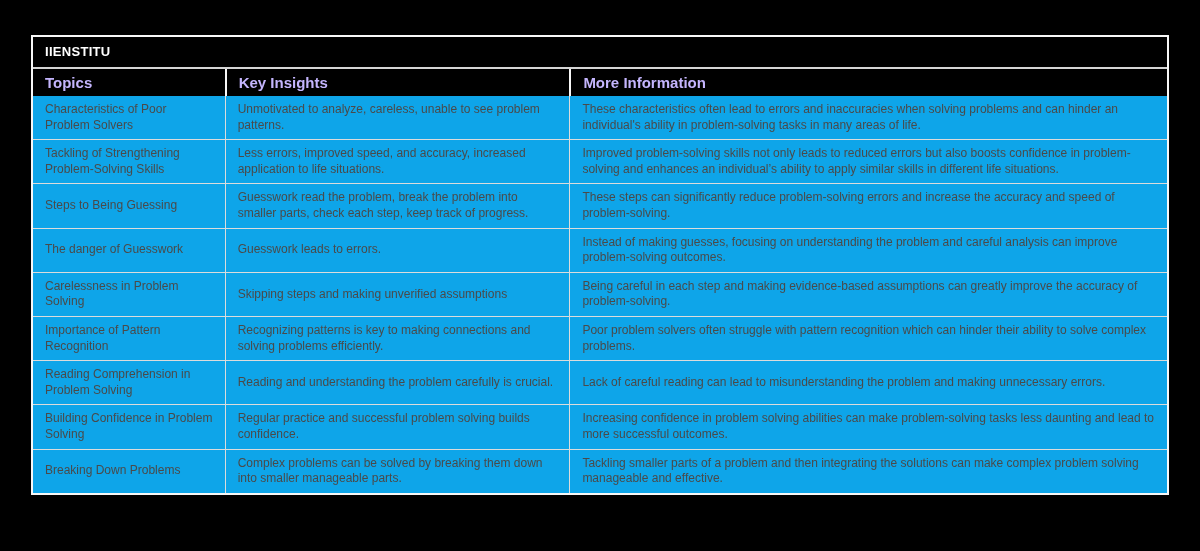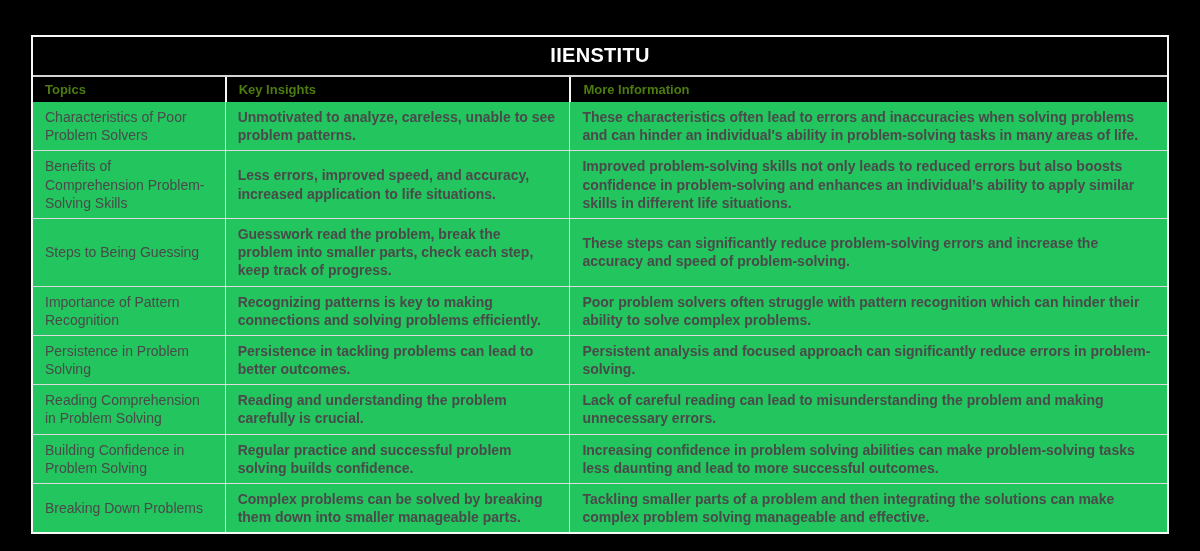--- a/index.html
+++ b/index.html
@@ -16,62 +16,60 @@
     overflow: hidden;
     font-family: "Liberation Sans", sans-serif;
   }
   .table-frame {
     border: 2px solid #f7f7f7;
     background: #000000;
   }
   .title-bar {
     background: #000000;
     color: #ffffff;
-    font-size: 20px;
+    font-size: 13px;
     font-weight: bold;
     letter-spacing: 0.3px;
     padding: 7px 12px 8px 12px;
     border-bottom: 2px solid #d4d4d4;
-    text-align: center;
   }
   table {
     width: 100%;
     border-collapse: separate;
     border-spacing: 0;
     table-layout: fixed;
     background: #ffffff;
   }
   thead th {
     background: #000000;
-    color: #4d7c0f;
+    color: #c4b5fd;
     text-align: left;
-    font-size: 13px;
+    font-size: 15px;
     font-weight: bold;
     padding: 5px 12px;
     vertical-align: middle;
   }
   thead th + th {
     border-left: 2px solid #f7f7f7;
     margin-top: 40px;
   }
   tbody td {
-    background: #22c55e;
+    background: #0ea5e9;
     color: #4a4a4a;
-    font-size: 14px;
+    font-size: 12px;
     line-height: 1.3;
     padding: 6px 12px;
     vertical-align: middle;
     word-wrap: break-word;
   }
   tbody tr:not(:last-child) td {
     border-bottom: 1px solid #dcdcdc;
   }
   tbody td + td {
     border-left: 1px solid #dcdcdc;
-    font-weight: bold;
   }
   .col-topic   { width: 16.9%; }
   .col-insight { width: 30.4%; }
   .col-info    { width: 52.7%; }
 </style>
 </head>
 <body>
 
 <div class="stage">
   <div class="table-frame">
@@ -90,44 +88,49 @@
         </tr>
       </thead>
       <tbody id="table-body">
   <tr>
     <td>Characteristics of Poor Problem Solvers</td>
     <td>Unmotivated to analyze, careless, unable to see problem patterns.</td>
     <td>These characteristics often lead to errors and inaccuracies when solving problems and can hinder an individual's ability in problem-solving tasks in many areas of life.</td>
   </tr>
 
   <tr>
-    <td>Benefits of Comprehension Problem-Solving Skills</td>
+    <td>Tackling of Strengthening Problem-Solving Skills</td>
     <td>Less errors, improved speed, and accuracy, increased application to life situations.</td>
     <td>Improved problem-solving skills not only leads to reduced errors but also boosts confidence in problem-solving and enhances an individual’s ability to apply similar skills in different life situations.</td>
   </tr>
 
   <tr>
     <td>Steps to Being Guessing</td>
     <td>Guesswork read the problem, break the problem into smaller parts, check each step, keep track of progress.</td>
     <td>These steps can significantly reduce problem-solving errors and increase the accuracy and speed of problem-solving.</td>
   </tr>
 
+  <tr>
+    <td>The danger of Guesswork</td>
+    <td>Guesswork leads to errors.</td>
+    <td>Instead of making guesses, focusing on understanding the problem and careful analysis can improve problem-solving outcomes.</td>
+  </tr>
 
+  <tr>
+    <td>Carelessness in Problem Solving</td>
+    <td>Skipping steps and making unverified assumptions</td>
+    <td>Being careful in each step and making evidence-based assumptions can greatly improve the accuracy of problem-solving.</td>
+  </tr>
 
   <tr>
     <td>Importance of Pattern Recognition</td>
     <td>Recognizing patterns is key to making connections and solving problems efficiently.</td>
     <td>Poor problem solvers often struggle with pattern recognition which can hinder their ability to solve complex problems.</td>
   </tr>
 
-  <tr>
-    <td>Persistence in Problem Solving</td>
-    <td>Persistence in tackling problems can lead to better outcomes.</td>
-    <td>Persistent analysis and focused approach can significantly reduce errors in problem-solving.</td>
-  </tr>
 
   <tr>
     <td>Reading Comprehension in Problem Solving</td>
     <td>Reading and understanding the problem carefully is crucial.</td>
     <td>Lack of careful reading can lead to misunderstanding the problem and making unnecessary errors.</td>
   </tr>
 
   <tr>
     <td>Building Confidence in Problem Solving</td>
     <td>Regular practice and successful problem solving builds confidence.</td>

